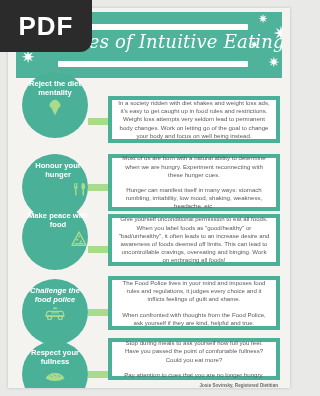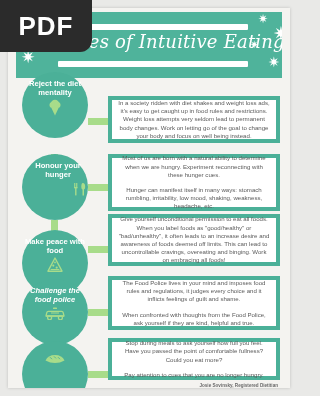--- a/index.html
+++ b/index.html
@@ -148,21 +148,21 @@
   </div>
   <div class="connector" style="left:80px;top:176px;width:20px;"></div>
   <div class="vconnector" style="left:43px;top:212px;height:18px;"></div>
   <div class="panel" style="left:100px;top:146px;width:172px;height:57px;">
     <div class="inner">
       <p>Most of us are born with a natural ability to determine when we are hungry. Experiment reconnecting with these hunger cues.</p>
       <p>Hunger can manifest itself in many ways: stomach rumbling, irritability, low mood, shaking, weakness, headache, etc.</p>
     </div>
   </div>
 
-  <div class="circle" style="left:14px;top:222px;">
+  <div class="circle" style="left:14px;top:196px;align-items:flex-end;">
     <div class="ctext">Make peace with food</div>
     <div class="cicon">
       <svg width="18" height="16" viewBox="0 0 18 16">
         <path d="M2 14.2 L9 1 L16 14.2 Z" fill="none" stroke="#a8dc8a" stroke-width="1.4" stroke-linejoin="round"></path>
         <circle cx="7.3" cy="8.6" r="1.1" fill="#a8dc8a"></circle>
         <circle cx="10.7" cy="10.6" r="1.1" fill="#a8dc8a"></circle>
         <circle cx="9" cy="5.4" r="0.9" fill="#a8dc8a"></circle>
         <path d="M4.6 12.5 L13.4 12.5" stroke="#a8dc8a" stroke-width="1.1"></path>
       </svg>
     </div>
@@ -191,20 +191,21 @@
   <div class="connector" style="left:80px;top:301px;width:20px;"></div>
   <div class="vconnector" style="left:43px;top:337px;height:18px;"></div>
   <div class="panel" style="left:100px;top:268px;width:172px;height:54px;">
     <div class="inner">
       <p>The Food Police lives in your mind and imposes food rules and regulations, it judges every choice and it inflicts feelings of guilt and shame.</p>
       <p>When confronted with thoughts from the Food Police, ask yourself if they are kind, helpful and true.</p>
     </div>
   </div>
 
   <div class="circle" style="left:14px;top:333px;">
+    <div class="ctext">Respect your fullness</div>
     <div class="cicon">
       <svg width="22" height="11" viewBox="0 0 22 11">
         <path d="M1.5 7.5 Q4 2 11 2 Q18 2 20.5 7.5 Q16 10 11 10 Q6 10 1.5 7.5 Z" fill="#a8dc8a"></path>
         <path d="M6 4.2 L8 6.2 M10 3.4 L12 5.4 M14 4.2 L16 6.2" stroke="#4bb098" stroke-width="0.9"></path>
       </svg>
     </div>
   </div>
   <div class="connector" style="left:80px;top:363px;width:20px;"></div>
   <div class="panel" style="left:100px;top:330px;width:172px;height:42px;">
     <div class="inner">

